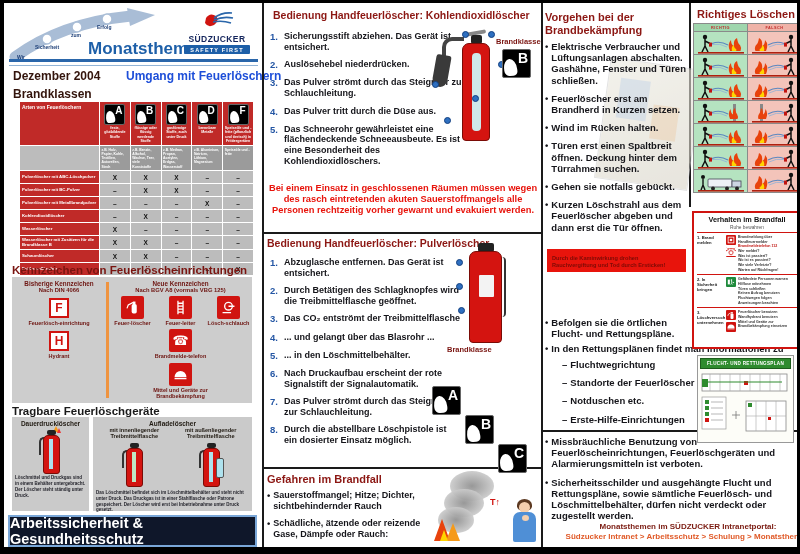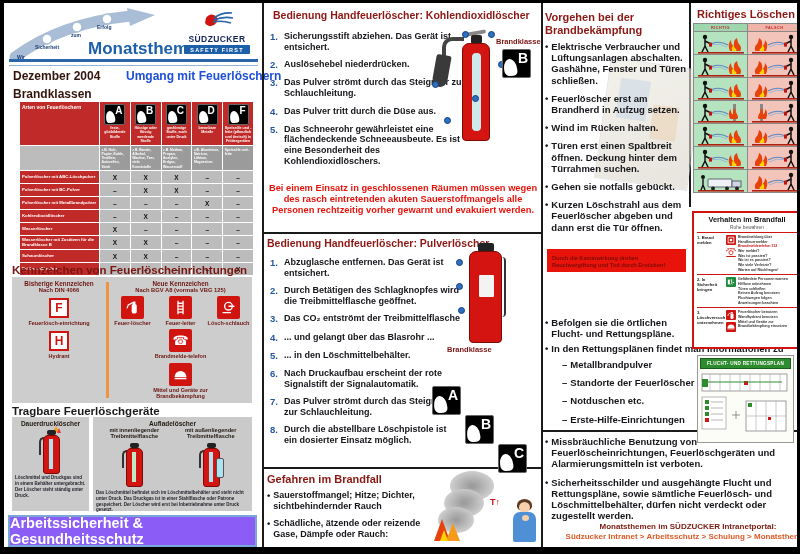--- a/index.html
+++ b/index.html
@@ -70,21 +70,21 @@
   .extA .bd{position:absolute;left:4px;top:6px;width:15px;height:37px;background:#d41410;border-radius:5px 5px 3px 3px;border:1px solid #7a0b06;}
   .extA .st{position:absolute;left:10px;top:10px;width:4px;height:30px;background:#aee2ee;}
   .extA .st.green{background:#bfe8c4;}
   .extA .hd{position:absolute;left:8px;top:1px;width:9px;height:5px;background:#222;border-radius:2px;}
   .extA .hs{position:absolute;left:0;top:8px;width:6px;height:16px;border-left:2px solid #333;border-top:2px solid #333;border-radius:5px 0 0 0;}
   .extA .sprk{position:absolute;left:14px;top:-3px;width:0;height:0;border-left:3px solid transparent;border-right:3px solid transparent;border-bottom:6px solid #f59a1a;}
   .extA .sprk2{position:absolute;left:18px;top:-1px;width:0;height:0;border-left:2px solid transparent;border-right:2px solid transparent;border-bottom:5px solid #e33;}
   .extA .bottle{position:absolute;right:-1px;top:16px;width:6px;height:18px;background:#aee2ee;border:1px solid #555;border-radius:2px;}
 
   
-  #left-footer{left:4px;top:512px;width:249px;height:32px;background:#8b5cf6;border:2px solid #7aa7d8;box-sizing:border-box;
+  #left-footer{left:4px;top:512px;width:249px;height:32px;background:#0f172a;border:2px solid #7aa7d8;box-sizing:border-box;
     color:#fff;font-weight:bold;font-size:14.5px;display:flex;align-items:center;justify-content:center;}
 
   
   .h-red{position:absolute;color:#8c1713;font-weight:bold;font-size:10.5px;}
   .steps{position:absolute;}
   .step{display:flex;margin-bottom:7px;line-height:1.18;}
   .step-num{color:#2456a4;font-weight:bold;font-size:9.5px;min-width:14px;flex:none;}
   .step-text{font-size:9px;font-weight:600;color:#15151a;}
   #co2-warning{left:263px;top:180px;width:272px;color:#e8140c;font-weight:bold;font-size:9.3px;text-align:center;line-height:1.2;}
   .bk-label{position:absolute;color:#7a1410;font-weight:bold;font-size:7.5px;}
@@ -528,21 +528,21 @@
     <span class="wm-b1"></span>
     <span class="wm-b2"></span>
   </div>
   <div class="bullets" style="left:541px;top:38px;width:152px;">
       <div class="bullet">
         <span class="b">•</span>
         <span class="bullet-text">Elektrische Verbraucher und Lüftungsanlagen abschalten. Gashähne, Fenster und Türen schließen.</span>
       </div>
       <div class="bullet">
         <span class="b">•</span>
-        <span class="bullet-text">Feuerlöscher erst am Brandherd in Aufzug setzen.</span>
+        <span class="bullet-text">Feuerlöscher erst am Brandherd in Kurzen setzen.</span>
       </div>
       <div class="bullet">
         <span class="b">•</span>
         <span class="bullet-text">Wind im Rücken halten.</span>
       </div>
       <div class="bullet">
         <span class="b">•</span>
         <span class="bullet-text">Türen erst einen Spaltbreit öffnen. Deckung hinter dem Türrahmen suchen.</span>
       </div>
       <div class="bullet">
@@ -567,21 +567,21 @@
     </div>
   <div class="bullets" style="left:541px;top:340px;width:256px;" id="rb2">
       <div class="bullet">
         <span class="b">•</span>
         <span class="bullet-text">In den Rettungsplänen findet man Informationen zu</span>
       </div>
     </div>
   <div class="bullets" style="left:558px;top:356px;width:200px;">
       <div class="bullet">
         <span class="b">–</span>
-        <span class="bullet-text">Metallbrandpulver</span>
+        <span class="bullet-text">Fluchtwegrichtung</span>
       </div>
       <div class="bullet">
         <span class="b">–</span>
         <span class="bullet-text">Standorte der Feuerlöscher</span>
       </div>
       <div class="bullet">
         <span class="b">–</span>
         <span class="bullet-text">Notduschen etc.</span>
       </div>
       <div class="bullet">

